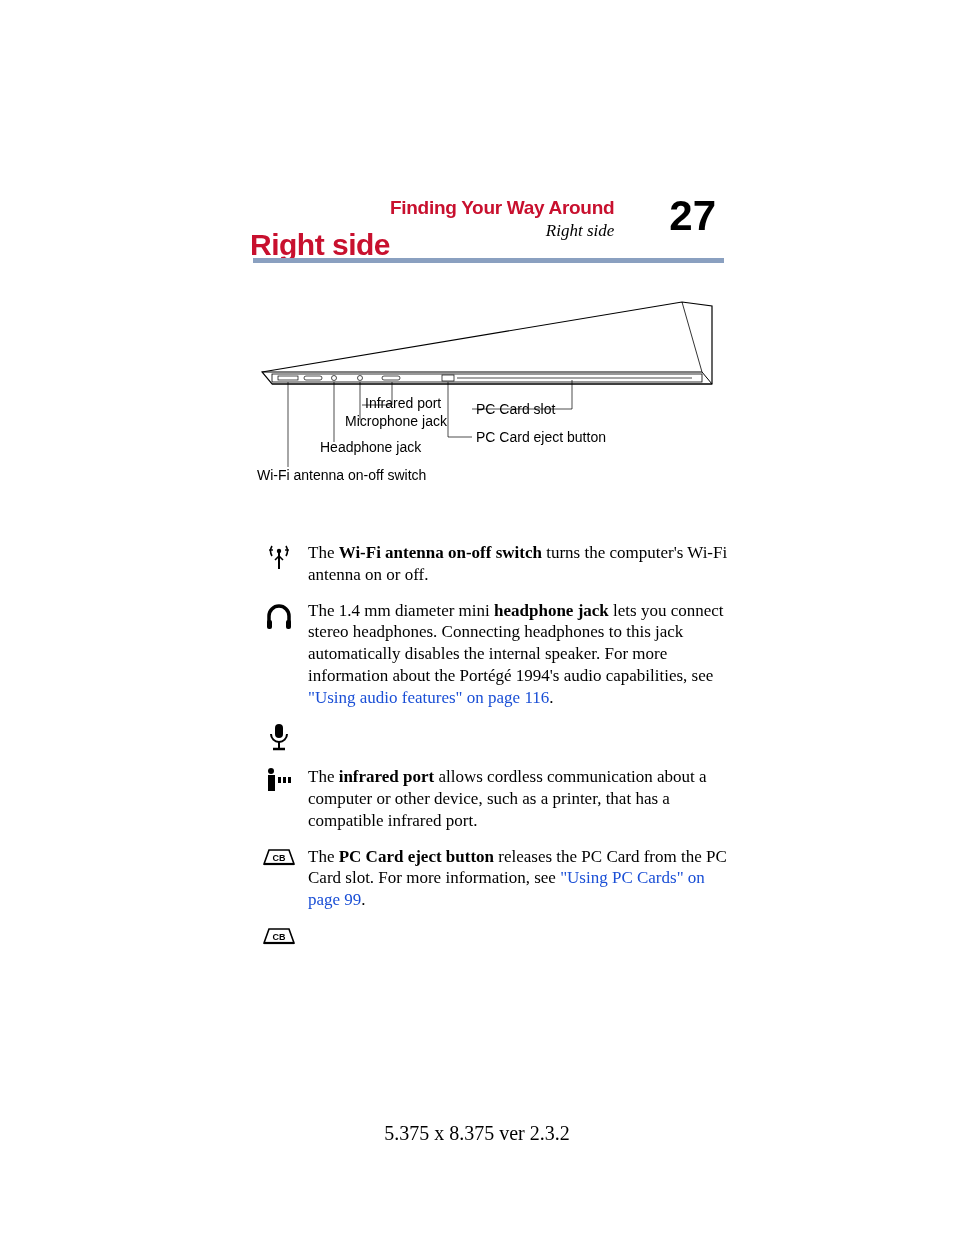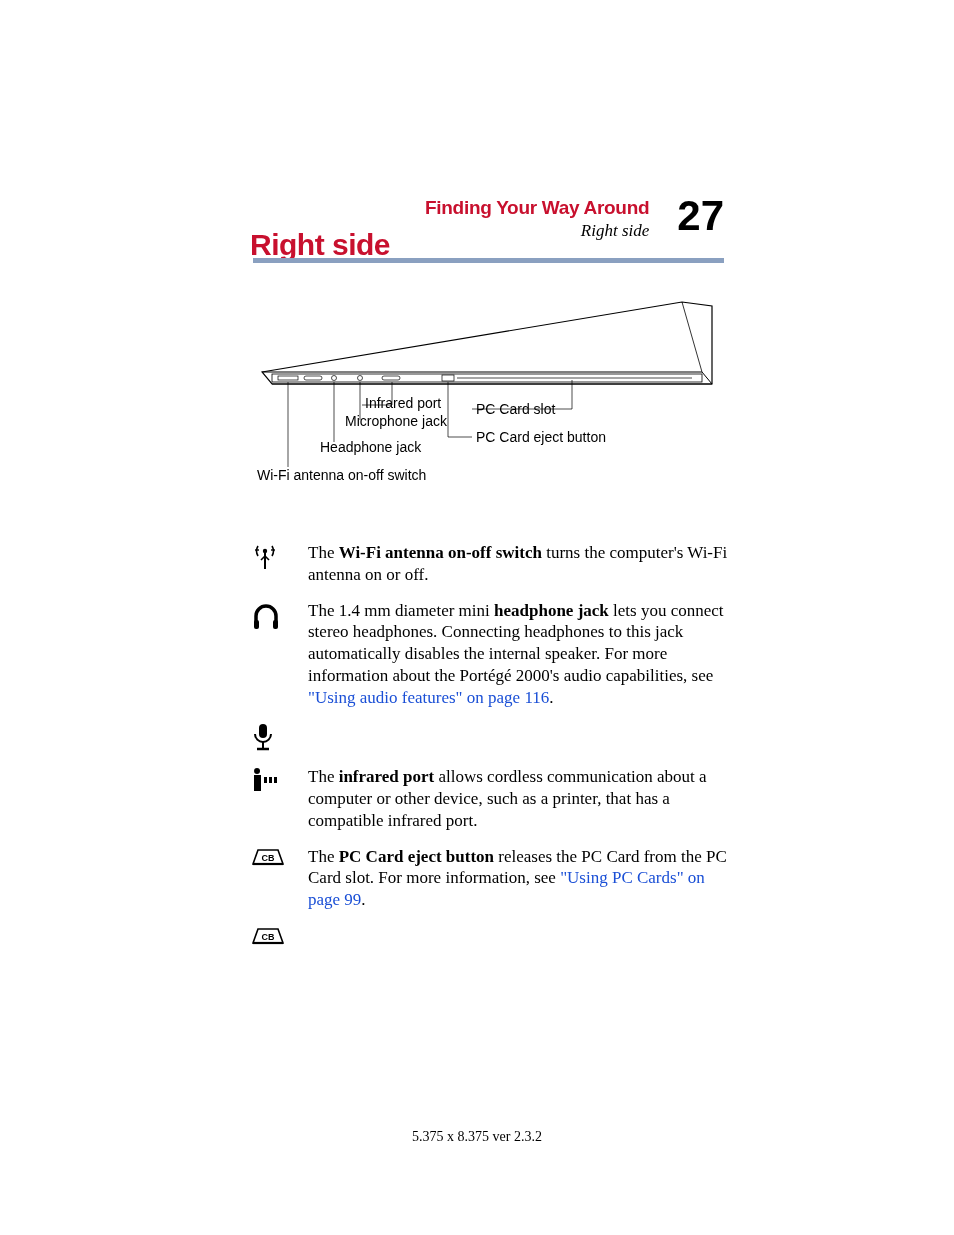--- a/index.html
+++ b/index.html
@@ -13,24 +13,25 @@
   .page {
     width: 954px;
     height: 1235px;
     position: relative;
     box-sizing: border-box;
     padding: 190px 220px 80px 250px;
   }
   .header {
     position: absolute;
     top: 195px;
-    right: 230px;
+    right: 238px;
     text-align: right;
     display: flex;
     align-items: flex-start;
+    gap: 27px;
   }
   .header-text {
     display: flex;
     flex-direction: column;
     align-items: flex-end;
     margin-right: 28px;
     padding-top: 2px;
   }
   .chapter-title {
     font-family: Arial, Helvetica, sans-serif;
@@ -73,38 +74,38 @@
   }
   .item {
     display: flex;
     align-items: flex-start;
     margin-bottom: 14px;
   }
   .icon-cell {
     width: 58px;
     flex: 0 0 58px;
     display: flex;
-    justify-content: flex-start;
+    justify-content: center;
     padding-top: 0px;
   }
   .icon-cell svg { display: block; }
   .item-text {
     flex: 1;
     font-size: 17px;
     line-height: 1.28;
   }
   .item-text b { font-weight: bold; }
   .link { color: #1a4fd6; }
   .footer {
     position: absolute;
     bottom: 90px;
     left: 0;
     width: 100%;
     text-align: center;
-    font-size: 14px;
+    font-size: 20px;
   }
   .diagram-wrap {
     position: relative;
     width: 480px;
     height: 210px;
     margin: 20px auto 30px auto;
     font-family: Arial, Helvetica, sans-serif;
     font-size: 14px;
   }
   .dlabel {
@@ -187,21 +188,21 @@
 
     <div class="item">
       <div class="icon-cell">
         <svg width="32" height="32" viewBox="0 0 32 32">
           <path d="M 6 24 L 6 16 A 10 10 0 0 1 26 16 L 26 24" fill="none" stroke="#000" stroke-width="3.5" stroke-linecap="round"></path>
           <rect x="4" y="20" width="5" height="9" rx="2" fill="#000"></rect>
           <rect x="23" y="20" width="5" height="9" rx="2" fill="#000"></rect>
         </svg>
       </div>
       <div class="item-text">
-        <span>The 1.4 mm diameter mini </span><b>headphone jack</b><span> lets you connect stereo headphones. Connecting headphones to this jack automatically disables the internal speaker. For more information about the Portégé 2000's audio capabilities, see </span><span class="link">"Using audio features" on page 116</span><span>.</span>
+        <span>The 1.4 mm diameter mini </span><b>headphone jack</b><span> lets you connect stereo headphones. Connecting headphones to this jack automatically disables the internal speaker. For more information about the Portégé 1994's audio capabilities, see </span><span class="link">"Using audio features" on page 116</span><span>.</span>
       </div>
     </div>
 
     <div class="item">
       <div class="icon-cell">
         <svg width="26" height="30" viewBox="0 0 26 30">
           <rect x="9" y="2" width="8" height="14" rx="4" fill="#000"></rect>
           <path d="M 5 12 A 8 8 0 0 0 21 12" fill="none" stroke="#000" stroke-width="2"></path>
           <line x1="13" y1="20" x2="13" y2="26" stroke="#000" stroke-width="2"></line>
           <line x1="7" y1="27" x2="19" y2="27" stroke="#000" stroke-width="2.5"></line>

